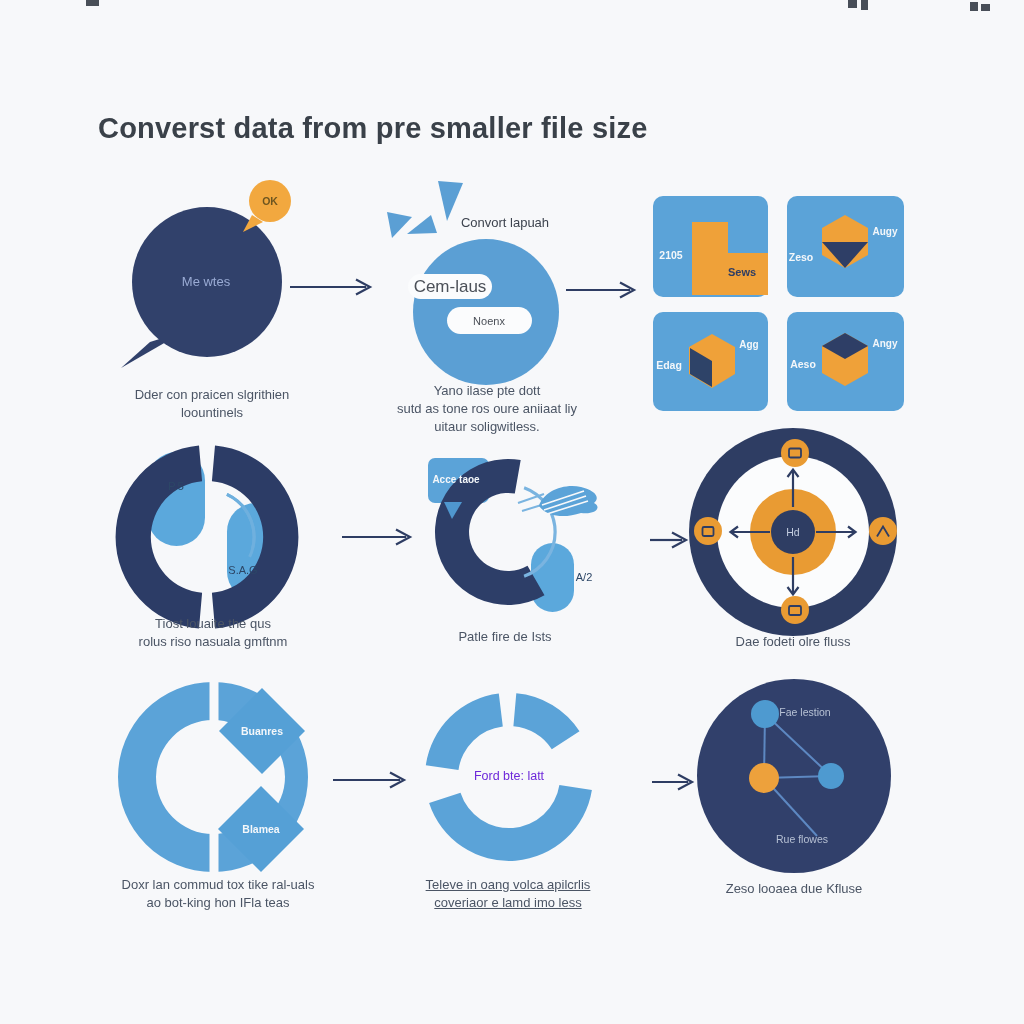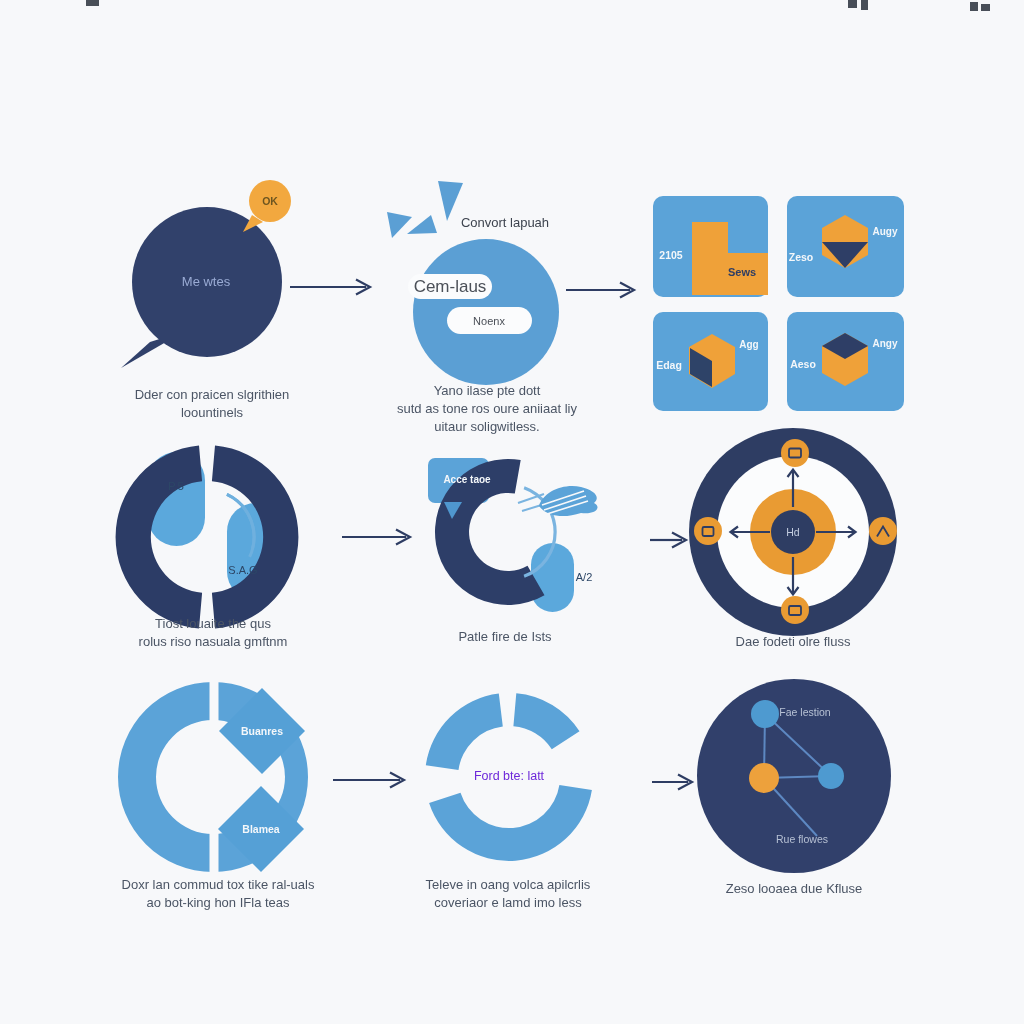--- a/index.html
+++ b/index.html
@@ -145,20 +145,21 @@
         <path d="M765,714 L831,776"></path>
         <path d="M764,778 L831,776"></path>
         <path d="M764,778 L817,836"></path>
       </g>
       <circle cx="765" cy="714" r="14" fill="#4e9ad0"></circle>
       <circle cx="764" cy="778" r="15" fill="#eda13c"></circle>
       <circle cx="831" cy="776" r="13" fill="#4e9ad0"></circle>
     </g>
   </svg>
 
+  <div class="title">Converst data from pre smaller file size</div>
 
   <div class="txt" style="left:206px;top:281px;font-size:13px;color:#9aabd4;">Me wtes</div>
   <div class="txt" style="left:270px;top:201px;font-size:10.5px;font-weight:600;color:#6d5520;">OK</div>
   <div class="cap" style="left:212px;top:386px;">
     <div>Dder con praicen slgrithien</div>
     <div>loountinels</div>
   </div>
 
   <div class="txt" style="left:505px;top:222px;font-size:13px;color:#3d434e;">Convort lapuah</div>
   <div class="txt" style="left:450px;top:287px;font-size:17px;color:#4b5058;">Cem-laus</div>
@@ -178,40 +179,40 @@
   <div class="txt white" style="left:803px;top:364px;font-size:10.5px;">Aeso</div>
   <div class="txt white" style="left:885px;top:343px;font-size:10px;">Angy</div>
 
   <div class="txt" style="left:176px;top:486px;font-size:11.5px;color:#2c4666;text-align:right;">P.5</div>
   <div class="txt" style="left:243px;top:570px;font-size:11px;color:#2c4666;text-align:center;">S.A.G</div>
   <div class="cap" style="left:213px;top:615px;">
     <div>Tiost louaite the qus</div>
     <div>rolus riso nasuala gmftnm</div>
   </div>
 
-  <div class="txt white" style="left:467px;top:479px;font-size:10px;">Acce taoe</div>
+  <div class="txt white" style="left:456px;top:479px;font-size:10px;">Acce taoe</div>
   <div class="txt" style="left:584px;top:577px;font-size:11px;color:#2c4666;text-align:center;">A/2</div>
   <div class="cap" style="left:505px;top:628px;">
     <div>Patle fire de Ists</div>
   </div>
 
   <div class="txt" style="left:793px;top:532px;font-size:10.5px;color:#c3cde0;">Hd</div>
   <div class="cap" style="left:793px;top:633px;">
     <div>Dae fodeti olre fluss</div>
   </div>
 
   <div class="txt white" style="left:262px;top:731px;font-size:10.5px;">Buanres</div>
   <div class="txt white" style="left:261px;top:829px;font-size:10.5px;">Blamea</div>
   <div class="cap" style="left:218px;top:876px;">
     <div>Doxr lan commud tox tike ral-uals</div>
     <div>ao bot-king hon IFla teas</div>
   </div>
 
   <div class="txt" style="left:509px;top:776px;font-size:12.5px;color:#6d28d9;">Ford bte: latt</div>
-  <div class="cap" style="left:508px;top:876px;">
+  <div class="cap" style="left:508px;top:876px;text-decoration:underline;">
     <div>Televe in oang volca apilcrlis</div>
     <div>coveriaor e lamd imo less</div>
   </div>
 
   <div class="txt" style="left:805px;top:712px;font-size:10.5px;color:#b7c1d4;">Fae lestion</div>
   <div class="txt" style="left:802px;top:839px;font-size:10.5px;color:#b7c1d4;text-align:right;">Rue flowes</div>
   <div class="cap" style="left:794px;top:880px;">
     <div>Zeso looaea due Kfluse</div>
   </div>
 

